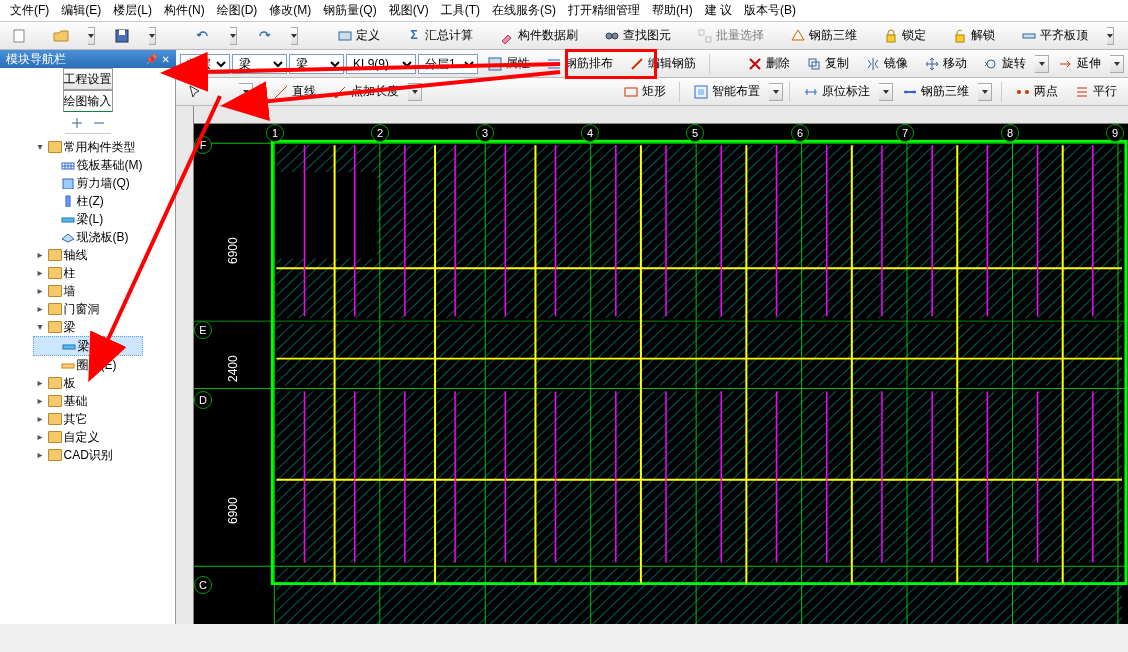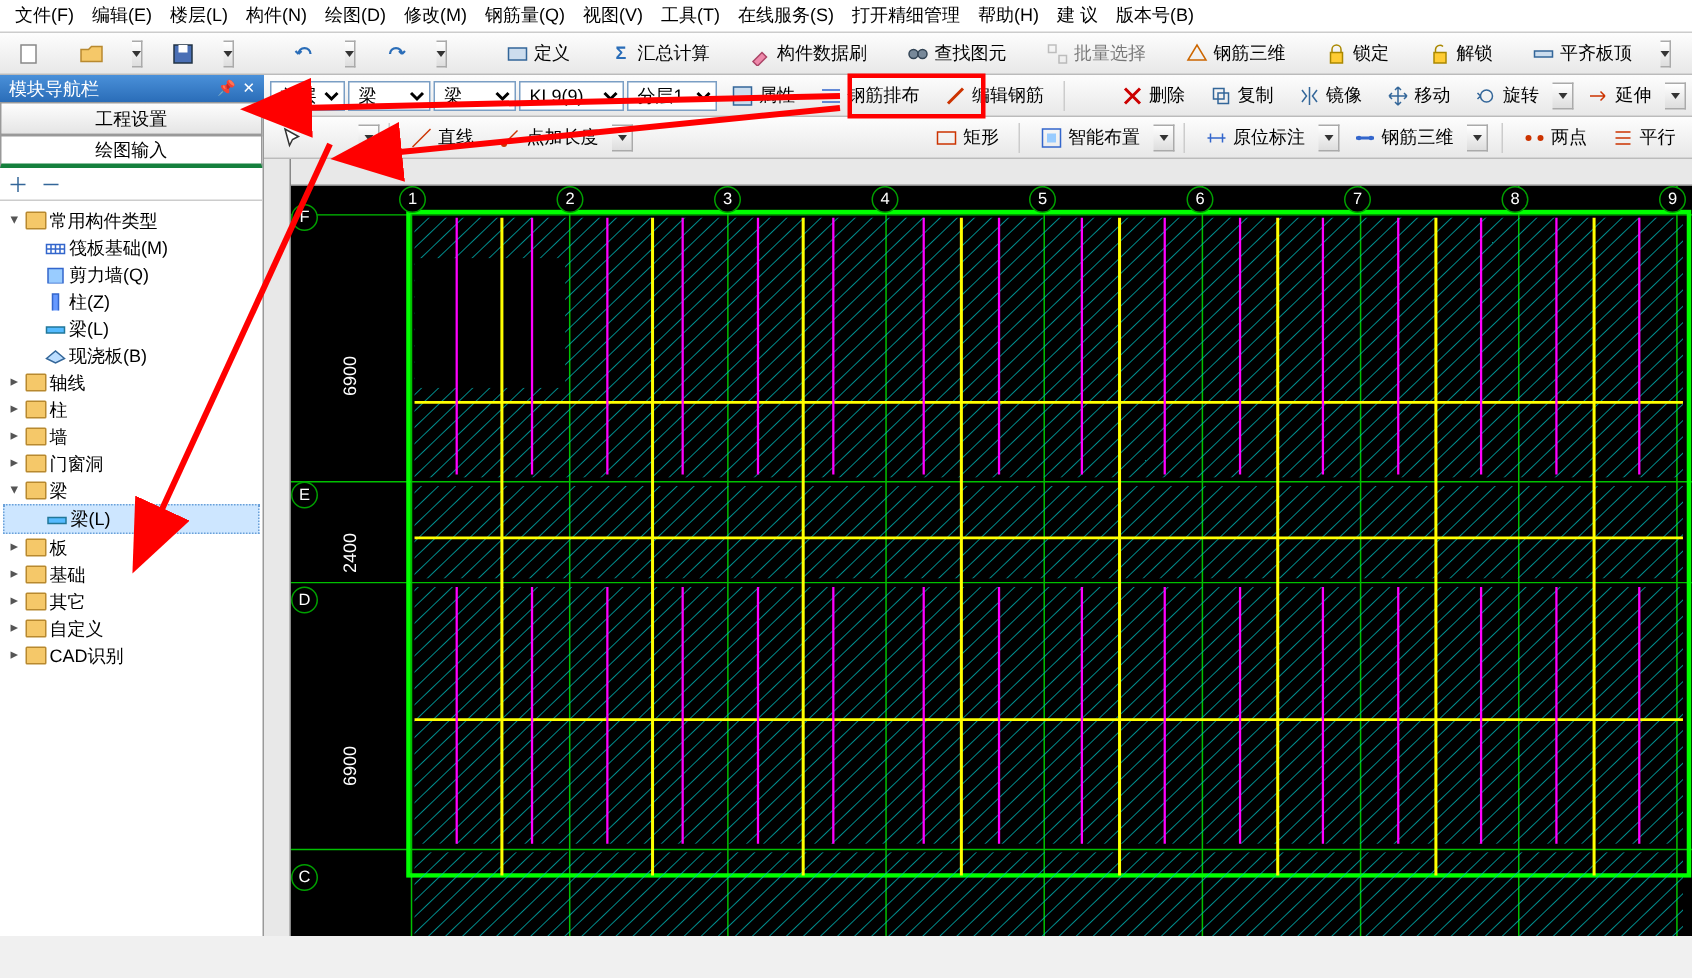--- a/index.html
+++ b/index.html
@@ -18,24 +18,24 @@
   .dropbtn { width: 14px; height: 18px; border: 1px solid #aaa; border-left: none; background: linear-gradient(#fff,#ddd); display:inline-flex; align-items:center; justify-content:center;}
   .dropbtn::after { content: ""; border-left:3px solid transparent; border-right:3px solid transparent; border-top:4px solid #333;}
 
   
   .paneltitle { height: 18px; background: linear-gradient(#4a90d9,#2a6db8); color: #fff; display: flex; align-items: center; padding: 4px 6px; font-size: 12px; justify-content: space-between;}
   .paneltitle .icons { display:flex; gap:4px; }
   .paneltitle .icons span { cursor:pointer; font-size:10px; }
 
   
   .main { display: flex; height: calc(652px - 22px - 28px - 28px ); }
-  .left { width: 176px; background: #fff; border-right: 1px solid #999; display:flex; flex-direction:column;}
+  .left { width: 176px; background: #fff; border-right: 1px solid #999; display:flex; flex-direction:column;align-items:center;}
   .tabset { display:flex; flex-direction:column;}
   .tab { height: 22px; border: 1px solid #999; display:flex; align-items:center; justify-content:center; background:linear-gradient(#fdfdfd,#e5e5e5); font-size:12px; cursor:default;}
-  .tab.sel { background:#fff; border-bottom:3px solid #15803d; }
+  .tab.sel { background:#fff; border-bottom:1px solid #15803d; }
   .minitoolbar { height: 22px; border-bottom:1px solid #ccc; display:flex; align-items:center; padding:0 4px; gap:6px;}
   .tree { flex:1; overflow:auto; padding:4px 2px; font-size:12px; line-height:18px;}
   .treerow { display:flex; align-items:center; gap:2px; white-space:nowrap; padding-left:2px;}
   .expander { width:11px; height:11px; display:inline-flex; align-items:center; justify-content:center; color:#555; font-size:10px;}
   .folder { width:14px; height:12px; background:#f5c869; border:1px solid #b8892f; display:inline-block; border-radius:1px;}
   .leaf { width:14px; height:12px; display:inline-block; }
   .sel-row { background:#cde6ff; border:1px dotted #6aa0d8;}
 
   
   .right { flex:1; display:flex; flex-direction:column; position:relative;}
@@ -284,20 +284,26 @@
       <div class="treerow">
           <span class="expander">▾</span>
           <span class="folder"></span>
           <span>梁</span>
         </div>
       <div class="treerow sel-row" style="padding-left:28px">
           <svg class="leaf">
             <rect x="1" y="5" width="12" height="4" fill="#5bf" stroke="#279"></rect>
           </svg>
           <span>梁(L)</span>
+        </div>
+      <div class="treerow" style="padding-left:28px">
+          <svg class="leaf">
+            <rect x="1" y="5" width="12" height="4" fill="#fc8" stroke="#c80"></rect>
+          </svg>
+          <span>圈梁(E)</span>
         </div>
       <div class="treerow">
           <span class="expander">▸</span>
           <span class="folder"></span>
           <span>板</span>
         </div>
       <div class="treerow">
           <span class="expander">▸</span>
           <span class="folder"></span>
           <span>基础</span>

